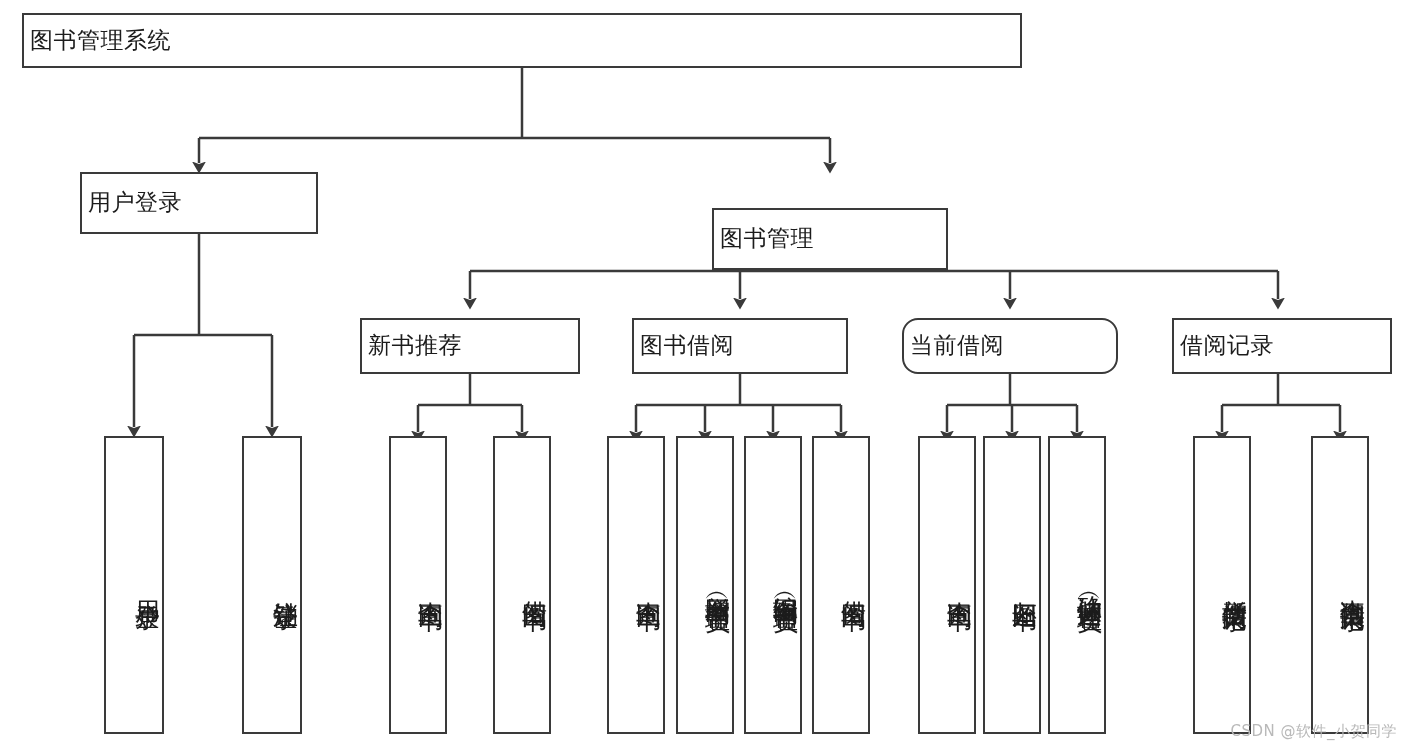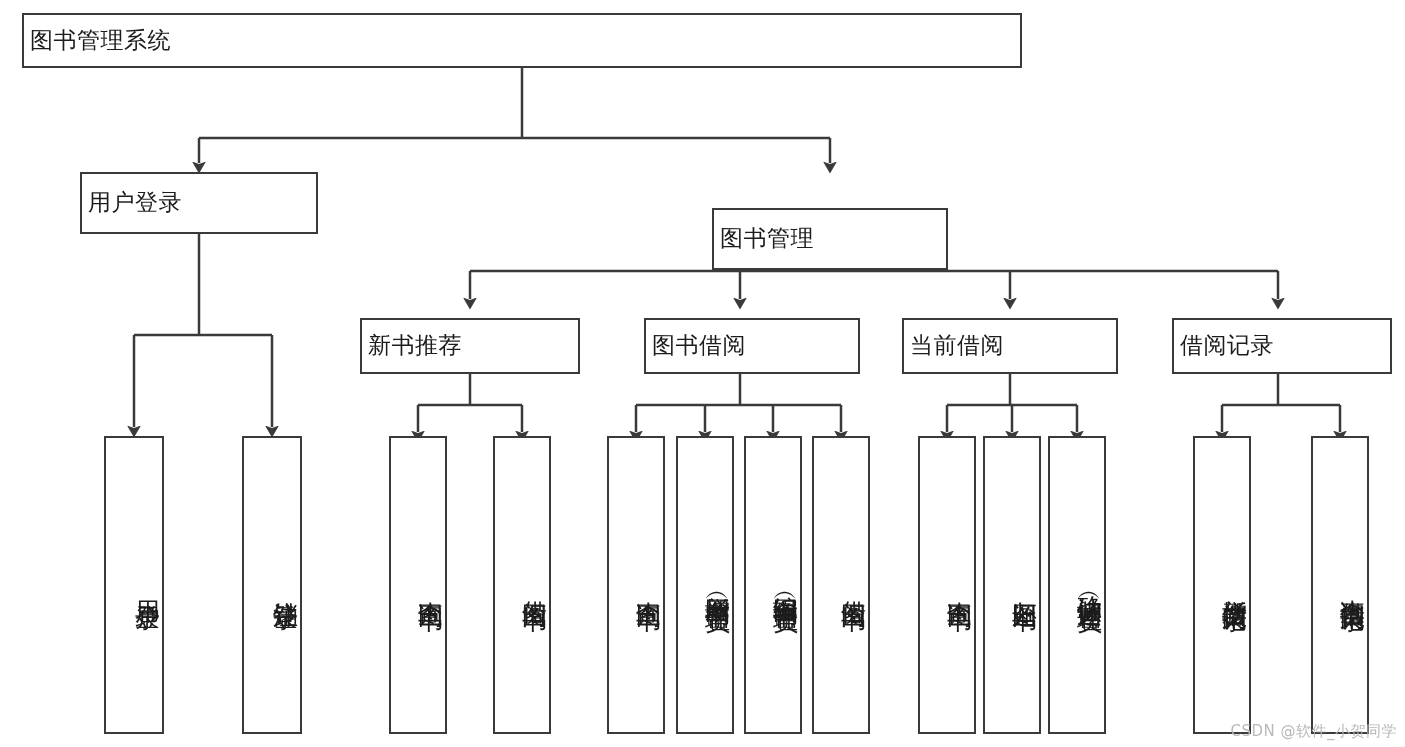--- a/index.html
+++ b/index.html
@@ -136,24 +136,24 @@
   <div class="node h" style="left:80px; top:172px; width:238px; height:62px;">
     <span>用户登录</span>
   </div>
   <div class="node h" style="left:712px; top:172px; width:236px; height:62px;margin-top:36px;">
     <span>图书管理</span>
   </div>
 
   <div class="node h" style="left:360px; top:318px; width:220px; height:56px;">
     <span>新书推荐</span>
   </div>
-  <div class="node h" style="left:632px; top:318px; width:216px; height:56px;margin-left:12px;">
+  <div class="node h" style="left:632px; top:318px; width:216px; height:56px;">
     <span>图书借阅</span>
   </div>
-  <div class="node h" style="left:902px; top:318px; width:216px; height:56px;">
+  <div class="node h" style="left:902px; top:318px; width:216px; height:56px;border-radius:16px;">
     <span>当前借阅</span>
   </div>
   <div class="node h" style="left:1172px; top:318px; width:220px; height:56px;">
     <span>借阅记录</span>
   </div>
 
   <div class="node v" style="left:104px; top:436px; width:60px; height:298px;">
     <span class="vtxt">用户登录</span>
   </div>
   <div class="node v" style="left:242px; top:436px; width:60px; height:298px;">

